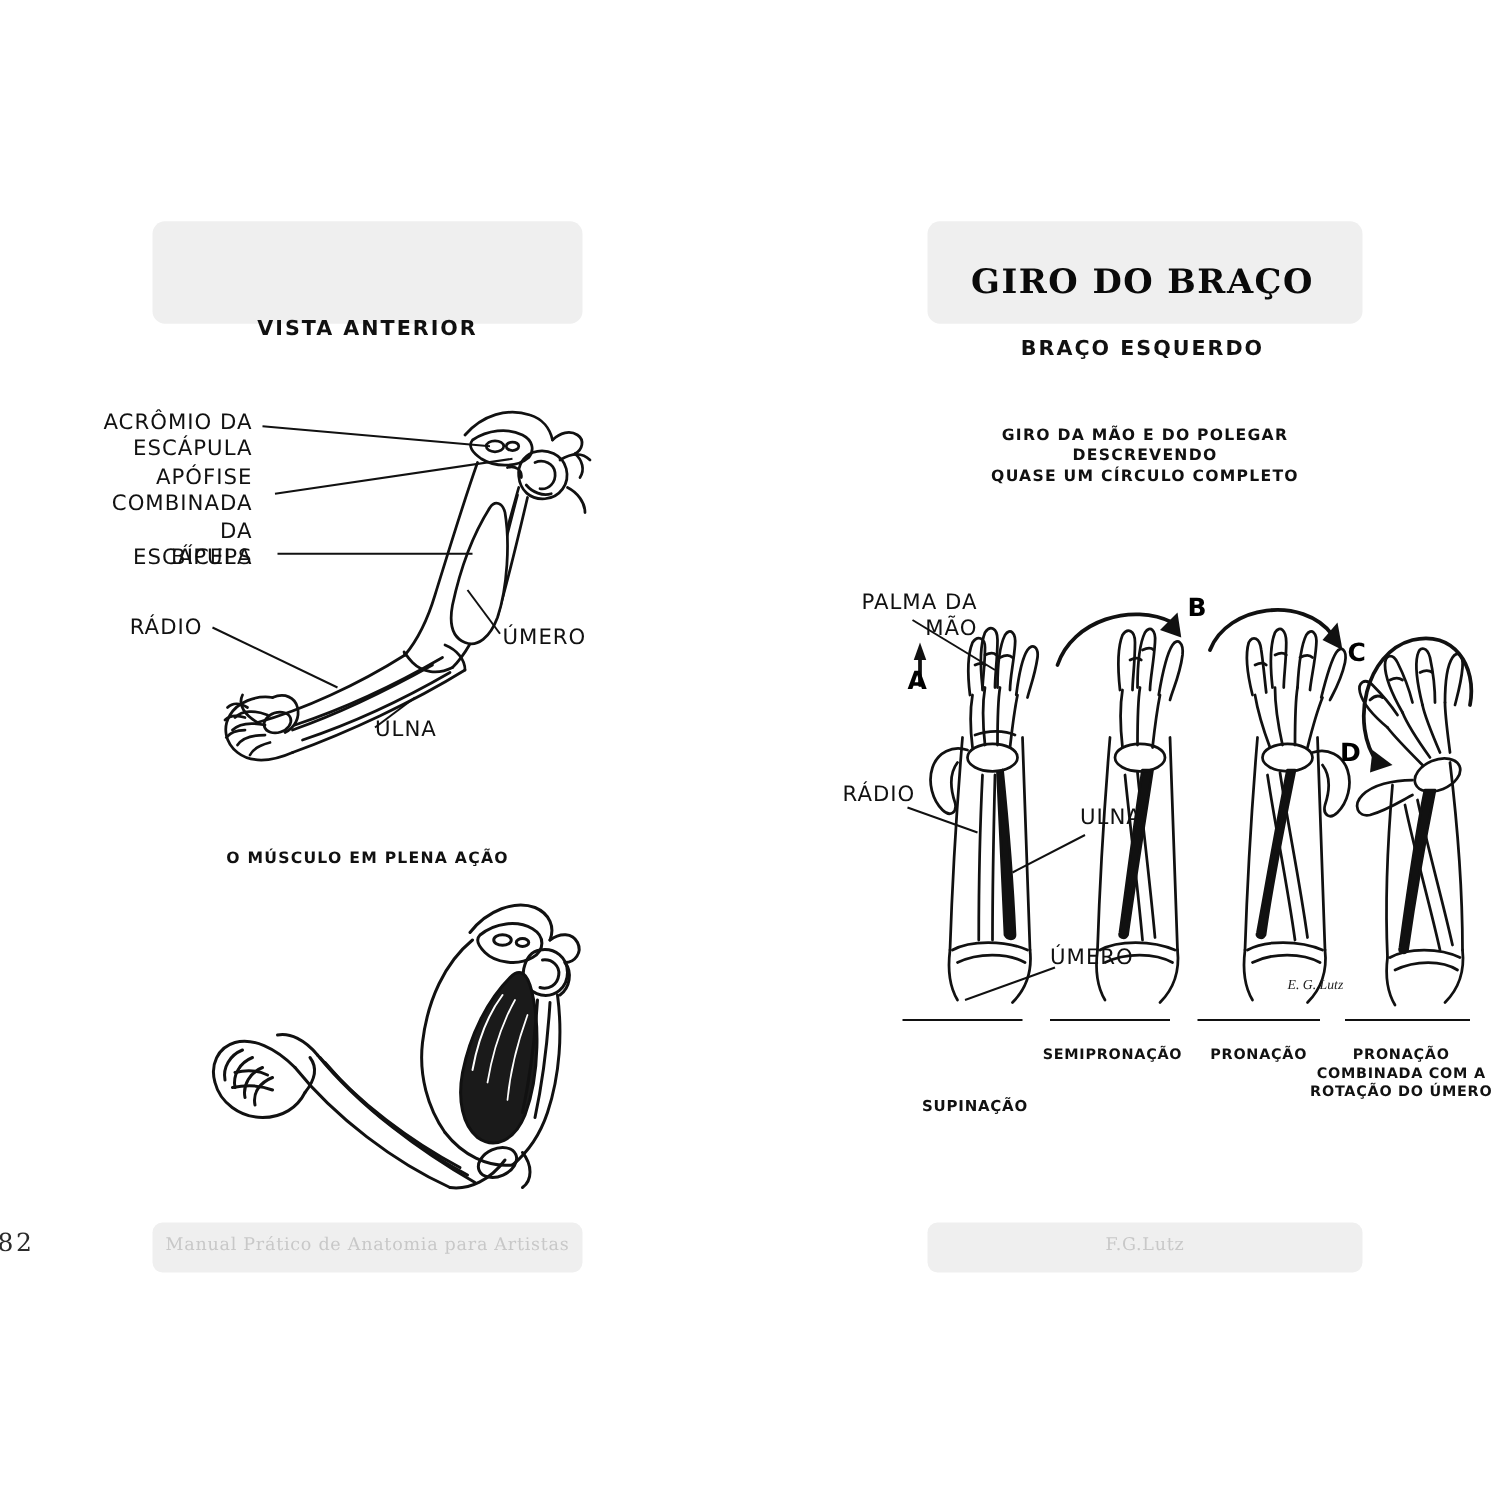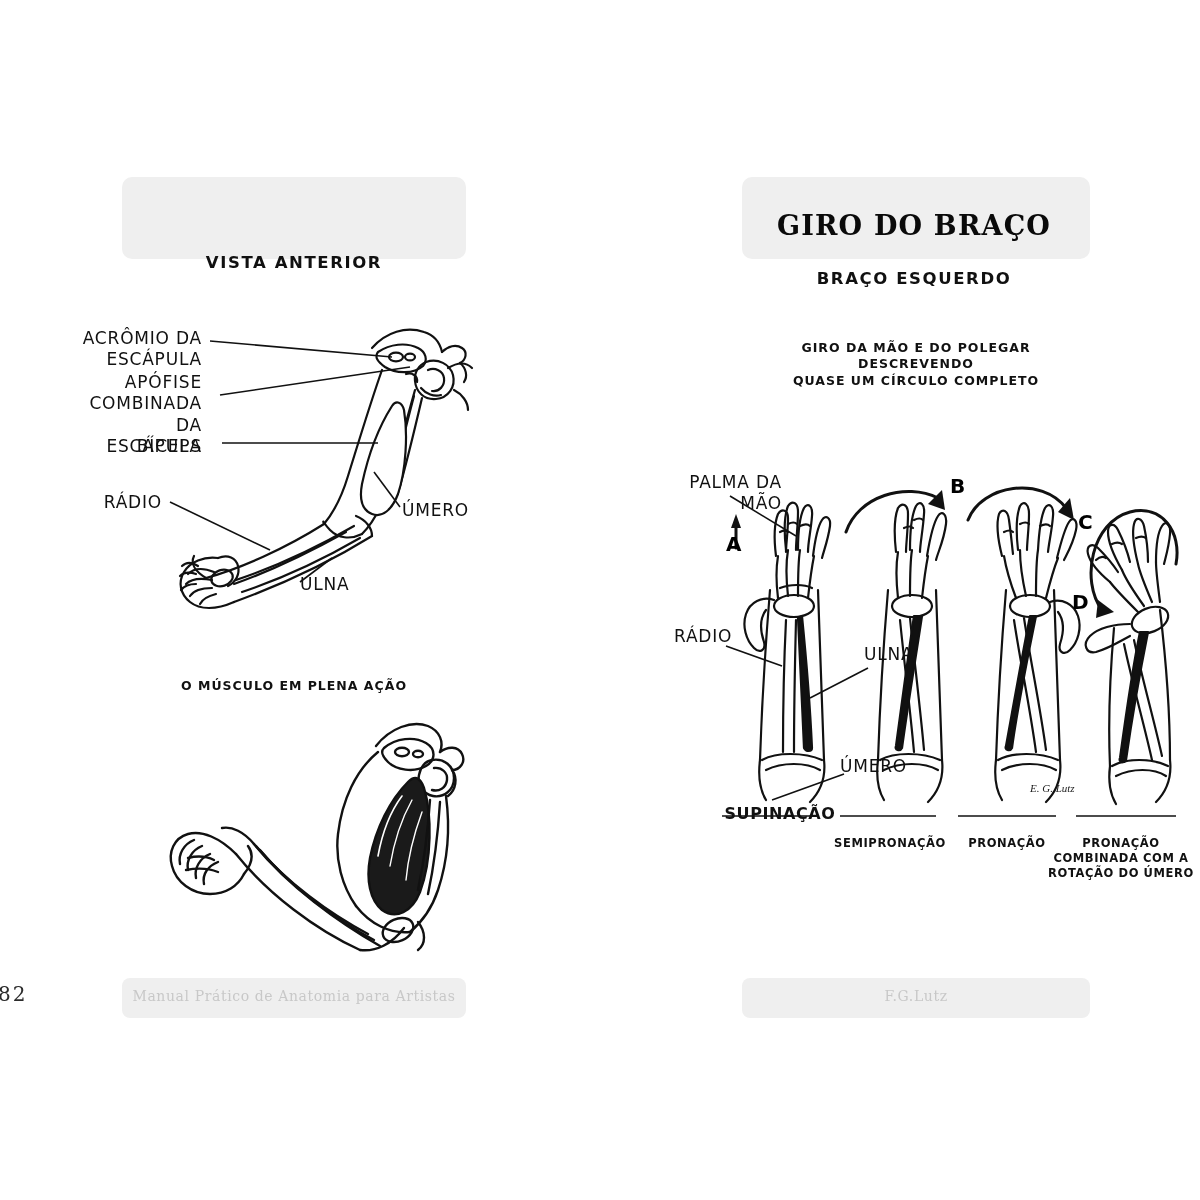--- a/index.html
+++ b/index.html
@@ -418,21 +418,21 @@
       <div class="lbl" style="left:140px;top:296px;width:66px;">ÚMERO</div>
 
       <div class="bigletter" style="left:26px;top:72px;">A</div>
       <div class="bigletter" style="left:250px;top:14px;">B</div>
       <div class="bigletter" style="left:378px;top:50px;">C</div>
       <div class="bigletter" style="left:372px;top:130px;">D</div>
 
       <div class="sig" style="left:330px;top:322px;">E. G. Lutz</div>
     </div>
 
-    <div class="caption" style="left:-4px;top:654px;width:128px;font-size:16px;letter-spacing:.6px;">SUPINAÇÃO</div>
+    <div class="caption" style="left:-4px;top:728px;width:128px;font-size:12px;letter-spacing:.6px;">SUPINAÇÃO</div>
     <div class="caption" style="left:100px;top:686px;width:140px;font-size:11.5px;letter-spacing:.6px;">SEMIPRONAÇÃO</div>
     <div class="caption" style="left:224px;top:686px;width:126px;font-size:11.5px;letter-spacing:.6px;">PRONAÇÃO</div>
     <div class="caption" style="left:326px;top:686px;width:150px;font-size:11.5px;letter-spacing:.6px;">PRONAÇÃO
 COMBINADA COM A
 ROTAÇÃO DO ÚMERO</div>
 
     <div class="ftr-band"></div>
     <div class="ftr-text">F.G.Lutz</div>
 
   </div>

